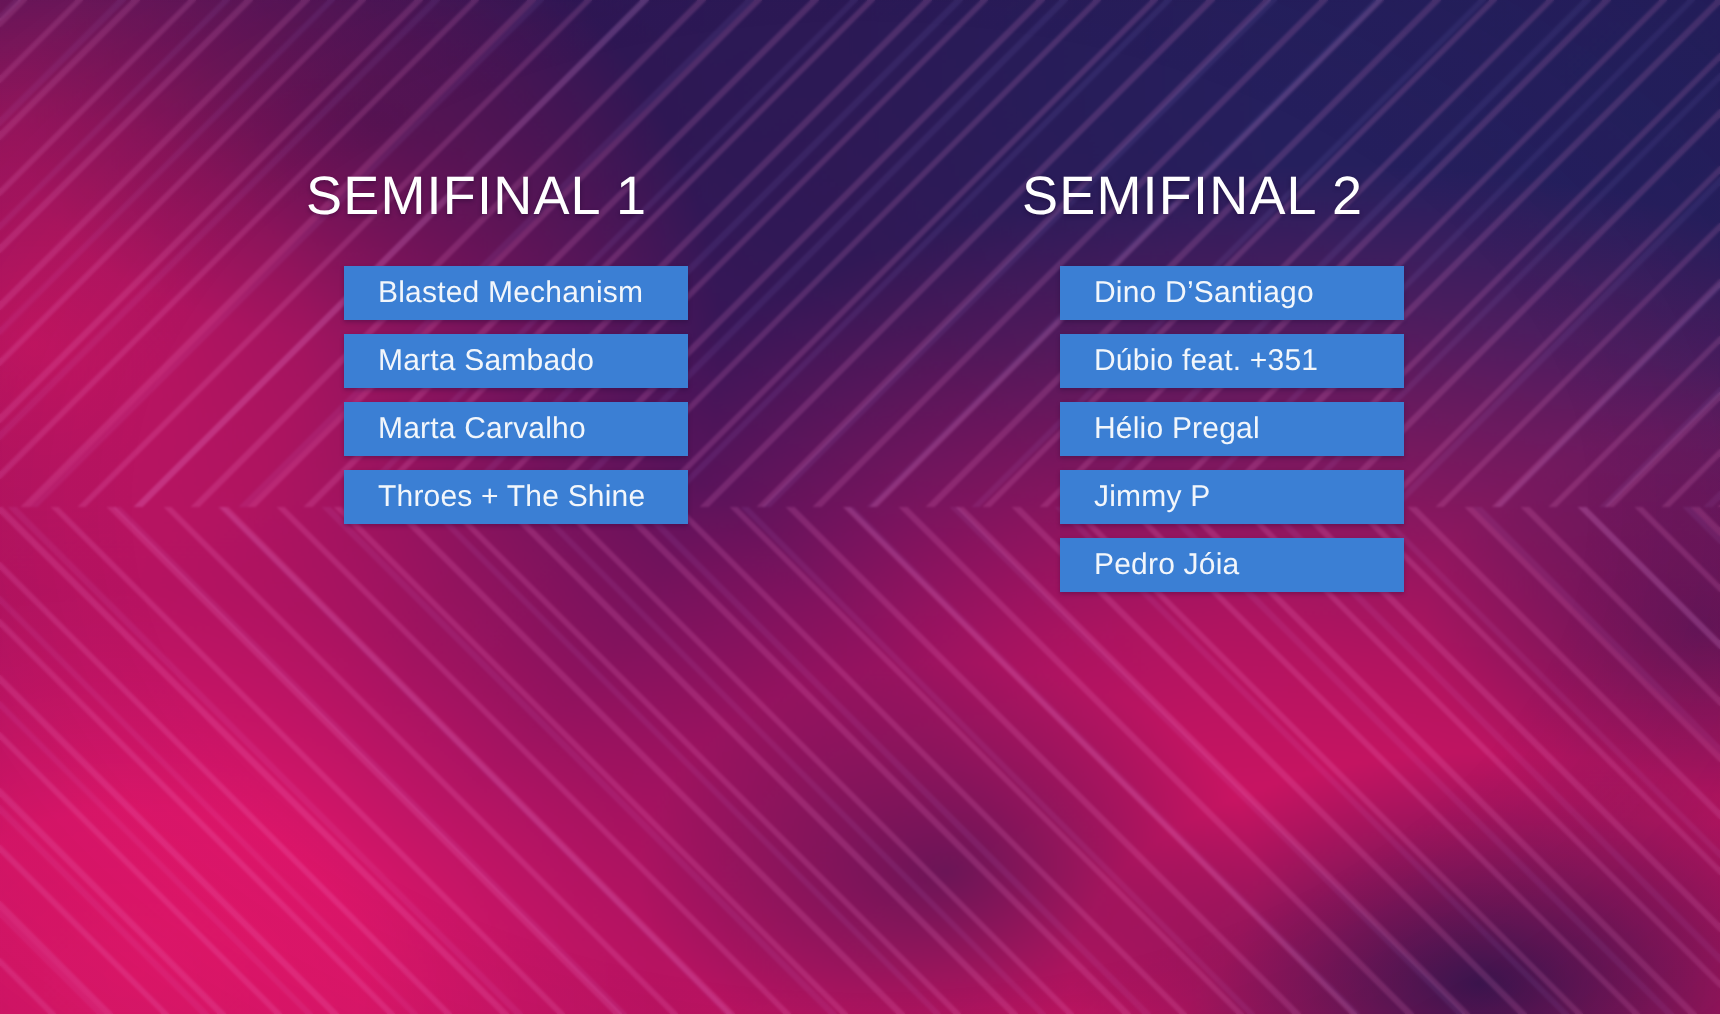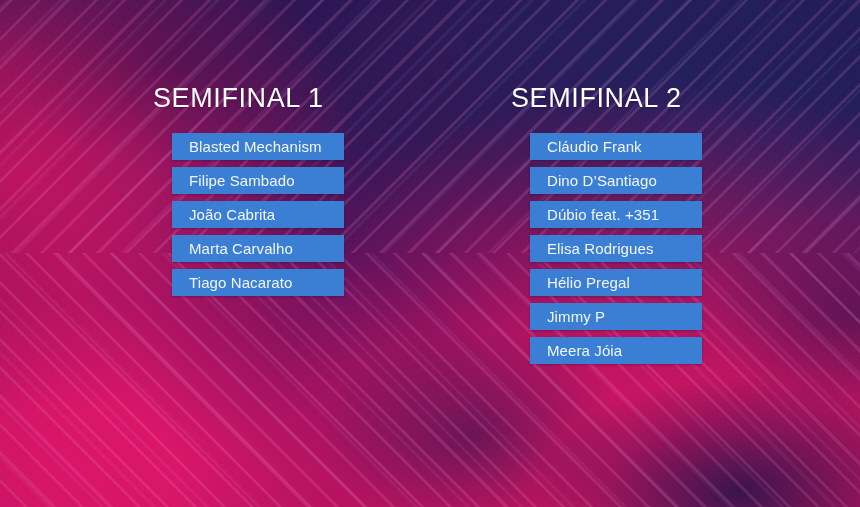--- a/index.html
+++ b/index.html
@@ -147,55 +147,46 @@
 
   <div class="content">
 
     <div class="column" id="column-1">
       <div class="col-title">SEMIFINAL 1</div>
       <div class="list">
         <div class="list-item">
           <span class="list-item-label">Blasted Mechanism</span>
         </div>
         <div class="list-item">
-          <span class="list-item-label">Filipe Sambado</span>
-        </div>
-        <div class="list-item">
-          <span class="list-item-label">João Cabrita</span>
+          <span class="list-item-label">Marta Sambado</span>
         </div>
         <div class="list-item">
           <span class="list-item-label">Marta Carvalho</span>
         </div>
         <div class="list-item">
-          <span class="list-item-label">Tiago Nacarato</span>
+          <span class="list-item-label">Throes + The Shine</span>
         </div>
       </div>
     </div>
 
     <div class="column" id="column-2">
       <div class="col-title">SEMIFINAL 2</div>
       <div class="list">
         <div class="list-item">
-          <span class="list-item-label">Cláudio Frank</span>
-        </div>
-        <div class="list-item">
           <span class="list-item-label">Dino D’Santiago</span>
         </div>
         <div class="list-item">
           <span class="list-item-label">Dúbio feat. +351</span>
-        </div>
-        <div class="list-item">
-          <span class="list-item-label">Elisa Rodrigues</span>
         </div>
         <div class="list-item">
           <span class="list-item-label">Hélio Pregal</span>
         </div>
         <div class="list-item">
           <span class="list-item-label">Jimmy P</span>
         </div>
         <div class="list-item">
-          <span class="list-item-label">Meera Jóia</span>
+          <span class="list-item-label">Pedro Jóia</span>
         </div>
       </div>
     </div>
 
   </div>
 </div>
 
 </body></html>

